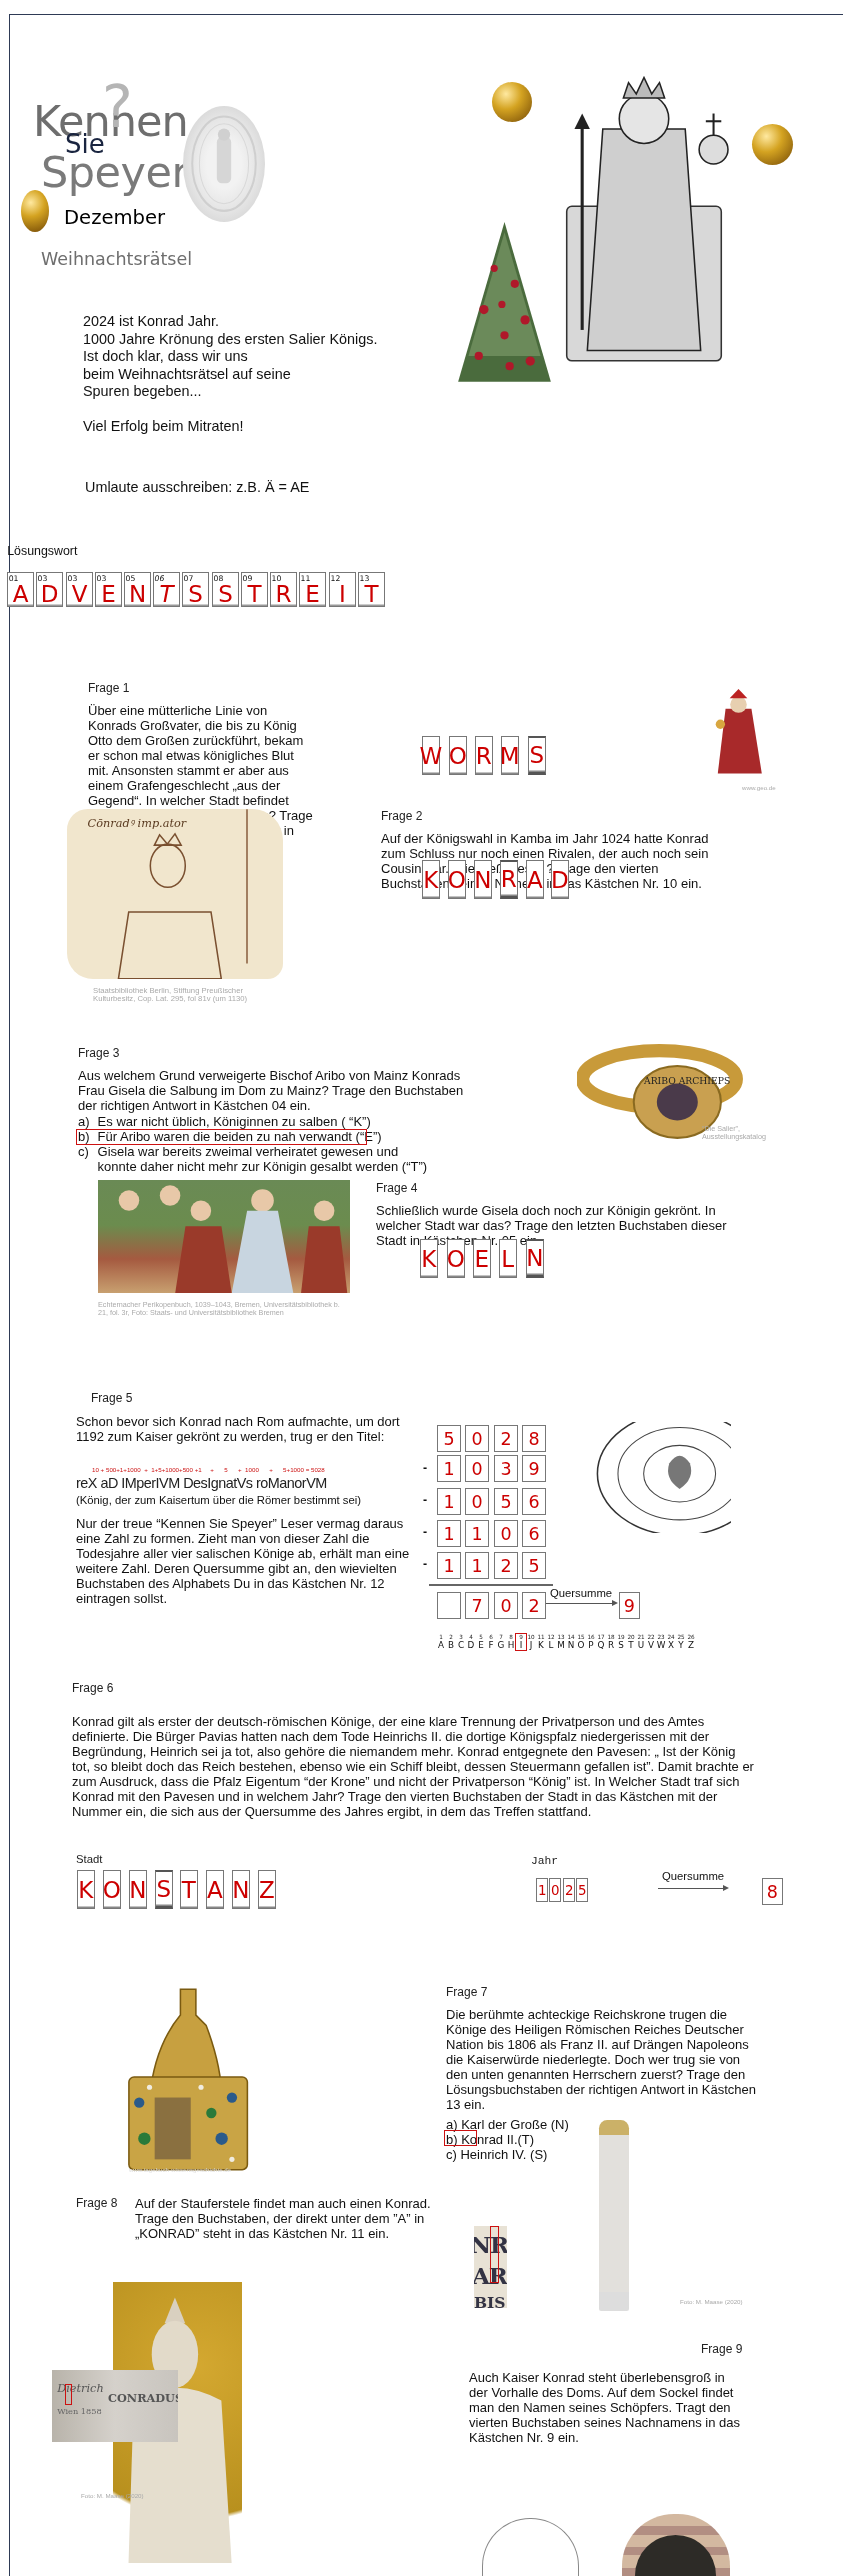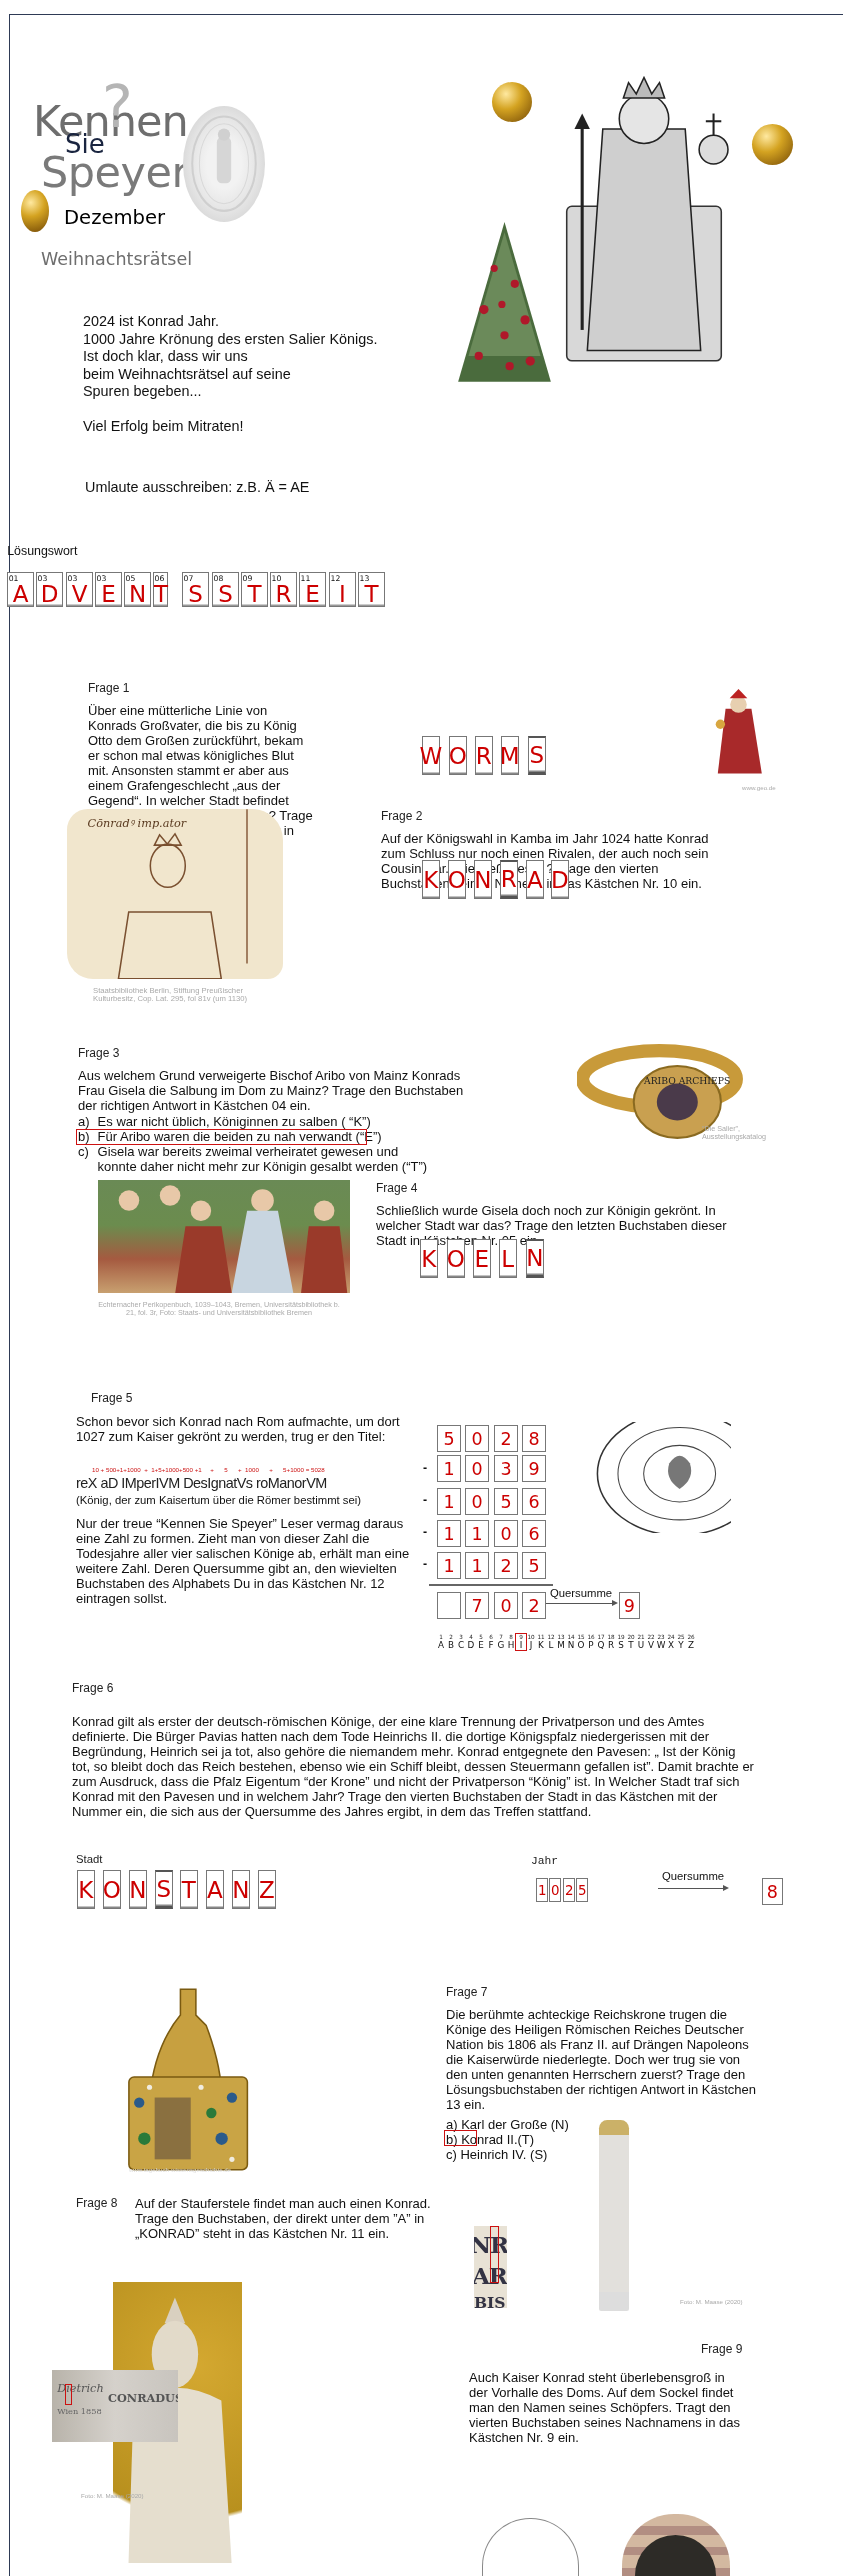--- a/index.html
+++ b/index.html
@@ -102,21 +102,21 @@
       <span class="let">V</span>
     </div>
     <div class="sbox" style="left:95px;top:572px;width:27px;">
       <span class="num">03</span>
       <span class="let">E</span>
     </div>
     <div class="sbox" style="left:124px;top:572px;width:27px;">
       <span class="num">05</span>
       <span class="let">N</span>
     </div>
-    <div class="sbox" style="left:153px;top:572px;width:15px;">
+    <div class="sbox" style="left:153px;top:572px;width:27px;font-style:italic;">
       <span class="num">06</span>
       <span class="let">T</span>
     </div>
     <div class="sbox" style="left:182px;top:572px;width:27px;">
       <span class="num">07</span>
       <span class="let">S</span>
     </div>
     <div class="sbox" style="left:212px;top:572px;width:27px;">
       <span class="num">08</span>
       <span class="let">S</span>
@@ -217,33 +217,33 @@
         <circle cx="140" cy="30" r="20"></circle>
         <circle cx="200" cy="60" r="20"></circle>
         <circle cx="320" cy="40" r="22"></circle>
         <circle cx="440" cy="60" r="20"></circle>
       </g>
     <path d="M290 60 L350 60 L380 220 L260 220 Z" fill="#c8d5e0"></path>
     <path d="M170 90 L240 90 L260 220 L150 220 Z" fill="#9a3a2a"></path>
     <path d="M410 90 L470 90 L485 220 L395 220 Z" fill="#9a3a2a"></path>
   </svg>
 </div>
-<div class="abs caption" style="left:98px;top:1301px;width:242px;font-size:7.2px;text-align:center;">Echternacher Perikopenbuch, 1039–1043, Bremen, Universitätsbibliothek b. 21, fol. 3r, Foto: Staats- und Universitätsbibliothek Bremen</div>
+<div class="abs caption" style="left:98px;top:1301px;width:242px;font-size:7.2px;">Echternacher Perikopenbuch, 1039–1043, Bremen, Universitätsbibliothek b. 21, fol. 3r, Foto: Staats- und Universitätsbibliothek Bremen</div>
 <div class="abs q-label" style="left:376px;top:1181px;">Frage 4</div>
 <div class="abs q-text" style="left:376px;top:1203px;width:355px;">Schließlich wurde Gisela doch noch zur Königin gekrönt. In welcher Stadt war das? Trage den letzten Buchstaben dieser Stadt in Kästchen Nr. 05 ein.</div>
 <div id="q4-answer">
     <div class="box" style="left:420px;top:1239px;width:17.5px;">K</div>
     <div class="box" style="left:447px;top:1239px;width:17.5px;">O</div>
     <div class="box" style="left:473px;top:1239px;width:17.5px;">E</div>
     <div class="box" style="left:499px;top:1239px;width:17.5px;">L</div>
     <div class="box hl" style="left:526px;top:1239px;width:17.5px;">N</div>
   </div>
 
 <div class="abs q-label" style="left:76px;top:1391px;padding-left:15px;">Frage 5</div>
-<div class="abs q-text" style="left:76px;top:1414px;width:350px;">Schon bevor sich Konrad nach Rom aufmachte, um dort 1027 zum Kaiser gekrönt zu werden, trug er den Titel:</div>
+<div class="abs q-text" style="left:76px;top:1414px;width:350px;">Schon bevor sich Konrad nach Rom aufmachte, um dort 1192 zum Kaiser gekrönt zu werden, trug er den Titel:</div>
 <div class="abs" style="left:92px;top:1466px;font-size:6.2px;color:#cc1111;white-space:pre;">10 + 500+1+1000  +  1+5+1000+500 +1     +      5      +  1000      +      5+1000 = 5028</div>
 <div class="abs" style="left:76px;top:1475px;font-size:14.4px;color:#222;letter-spacing:-0.5px;">reX aD IMperIVM DesIgnatVs roManorVM</div>
 <div class="abs q-text" style="left:76px;top:1493px;font-size:11.3px;">(König, der zum Kaisertum über die Römer bestimmt sei)</div>
 <div class="abs q-text" style="left:76px;top:1516px;width:340px;">Nur der treue “Kennen Sie Speyer” Leser vermag daraus eine Zahl zu formen. Zieht man von dieser Zahl die Todesjahre aller vier salischen Könige ab, erhält man eine weitere Zahl. Deren Quersumme gibt an, den wievielten Buchstaben des Alphabets Du in das Kästchen  Nr. 12 eintragen sollst.</div>
 <div id="q5-calc">
     <div class="dbox" style="left:437px;top:1425px;">5</div>
     <div class="dbox" style="left:465px;top:1425px;">0</div>
     <div class="dbox" style="left:494px;top:1425px;">2</div>
     <div class="dbox" style="left:522px;top:1425px;">8</div>
     <div class="abs" style="left:423px;top:1461px;font-size:12.4px;font-weight:bold;">-</div>

